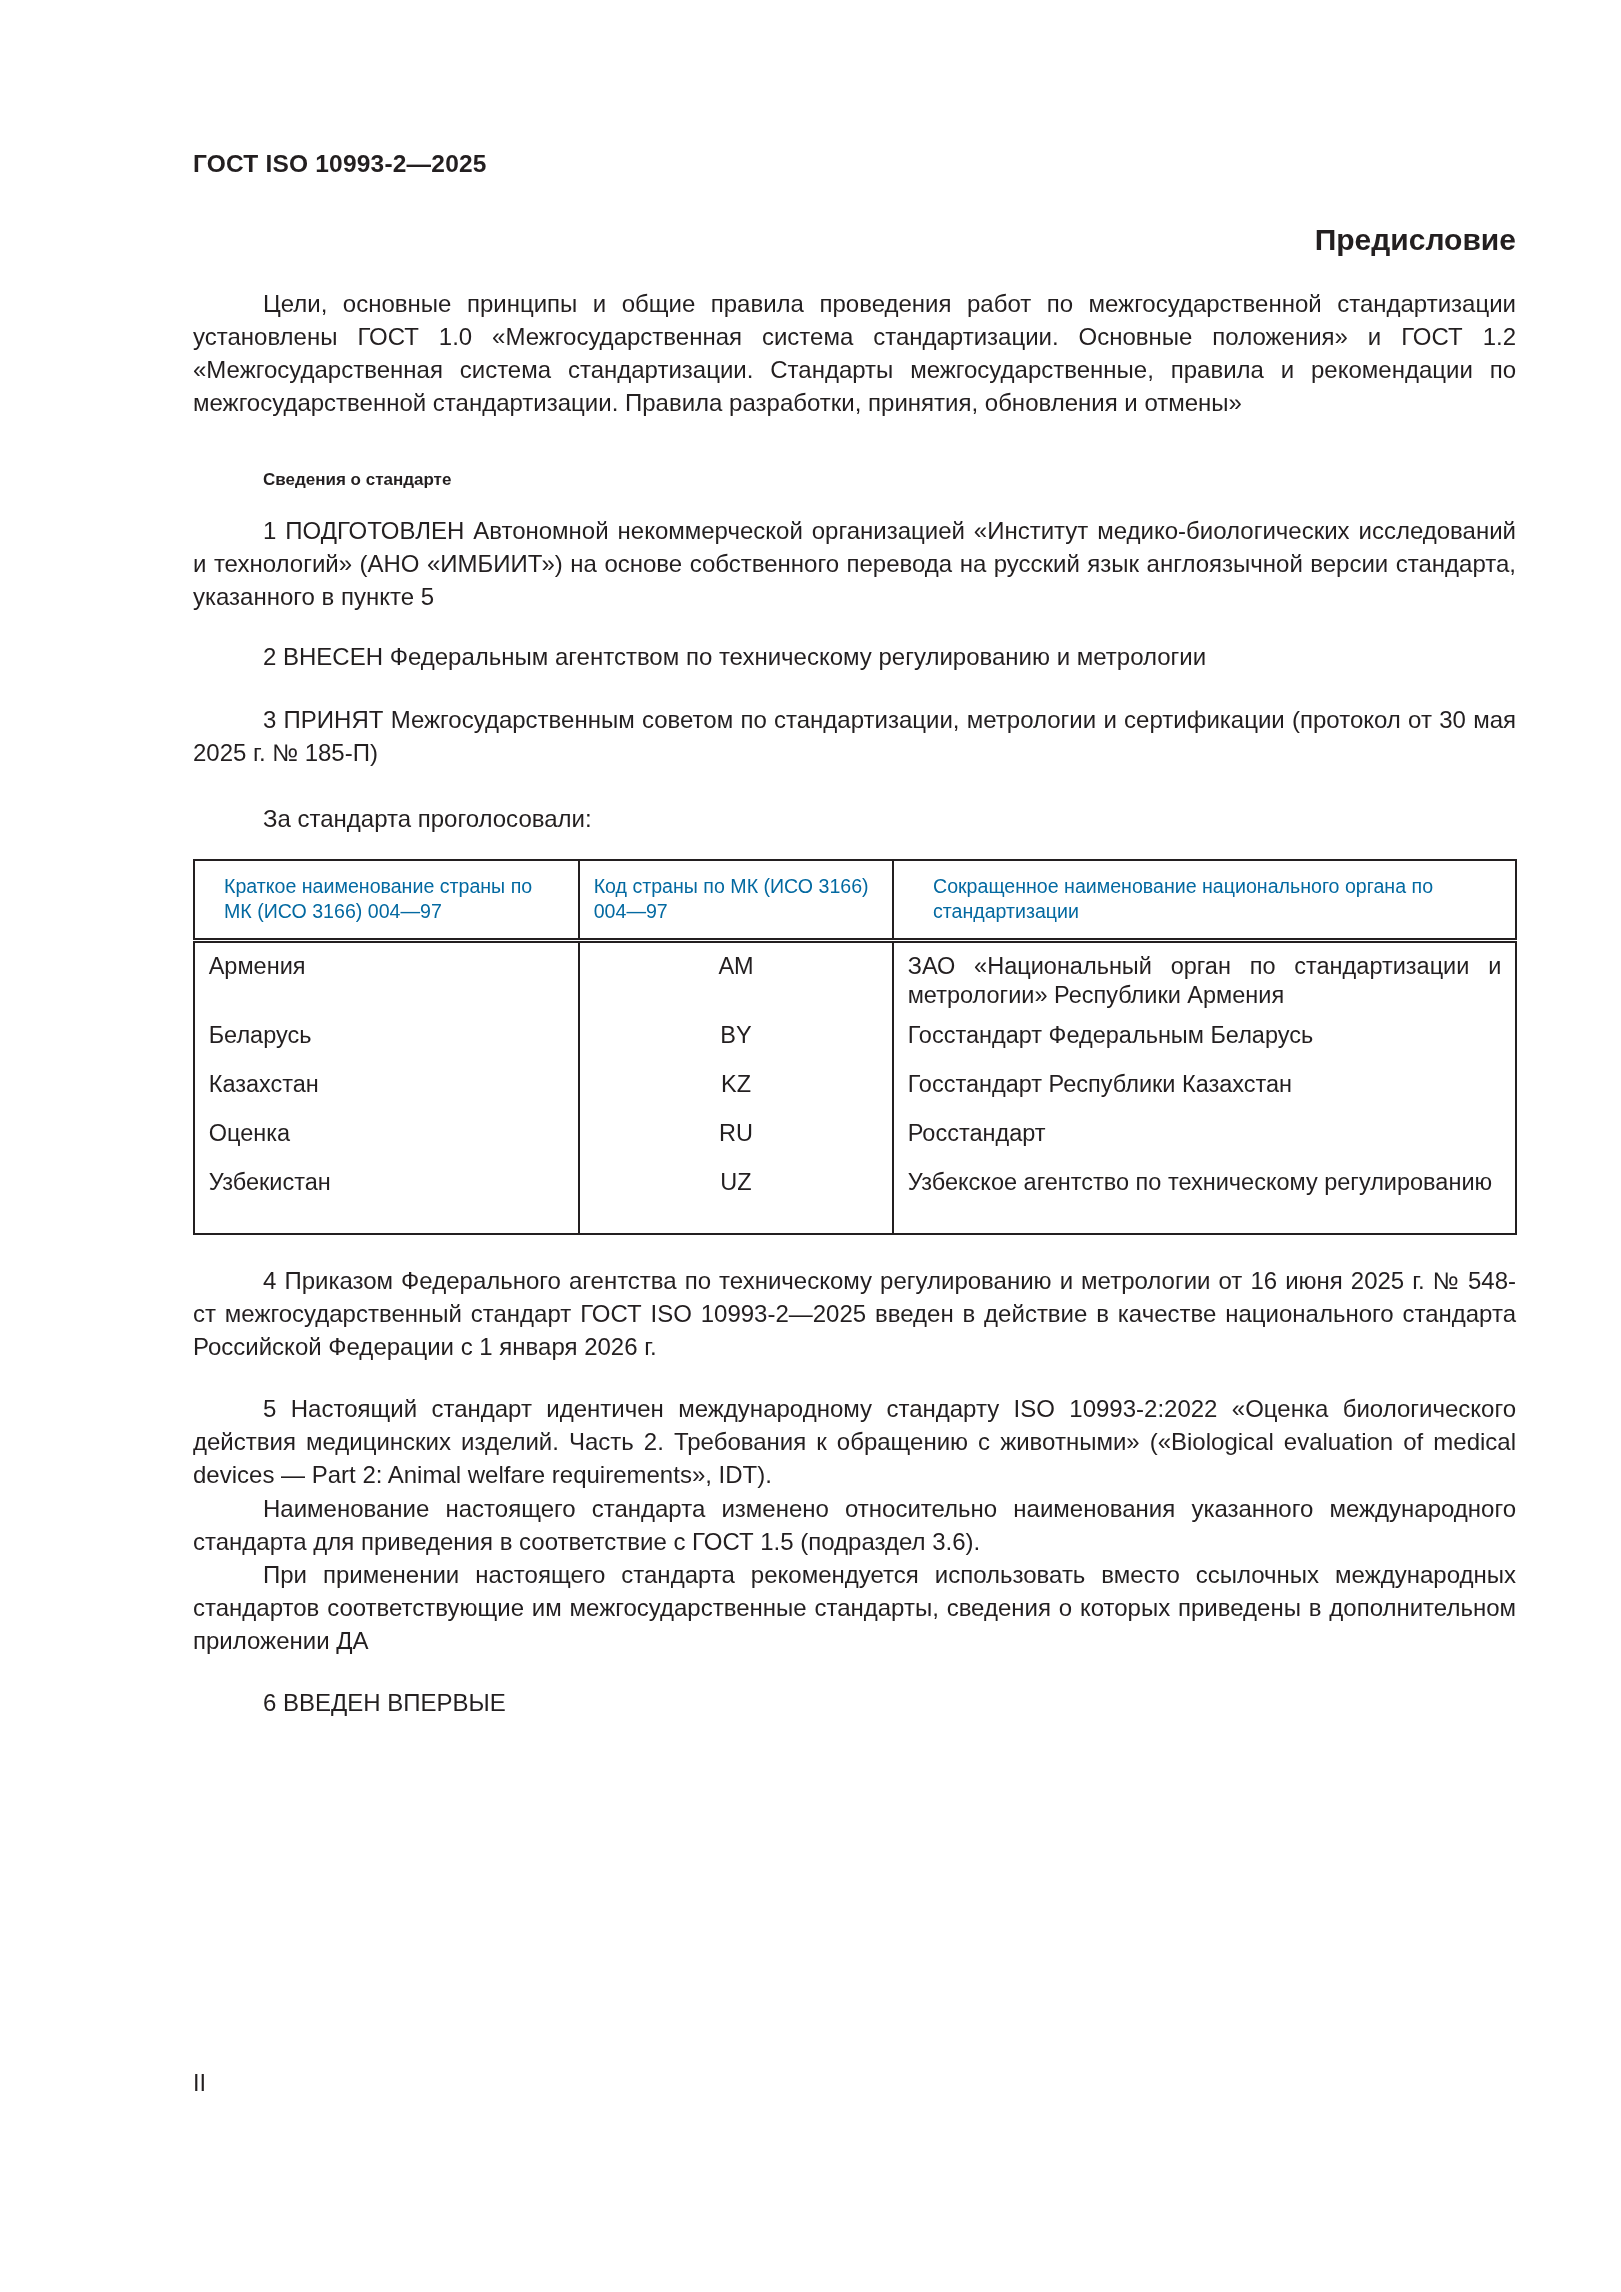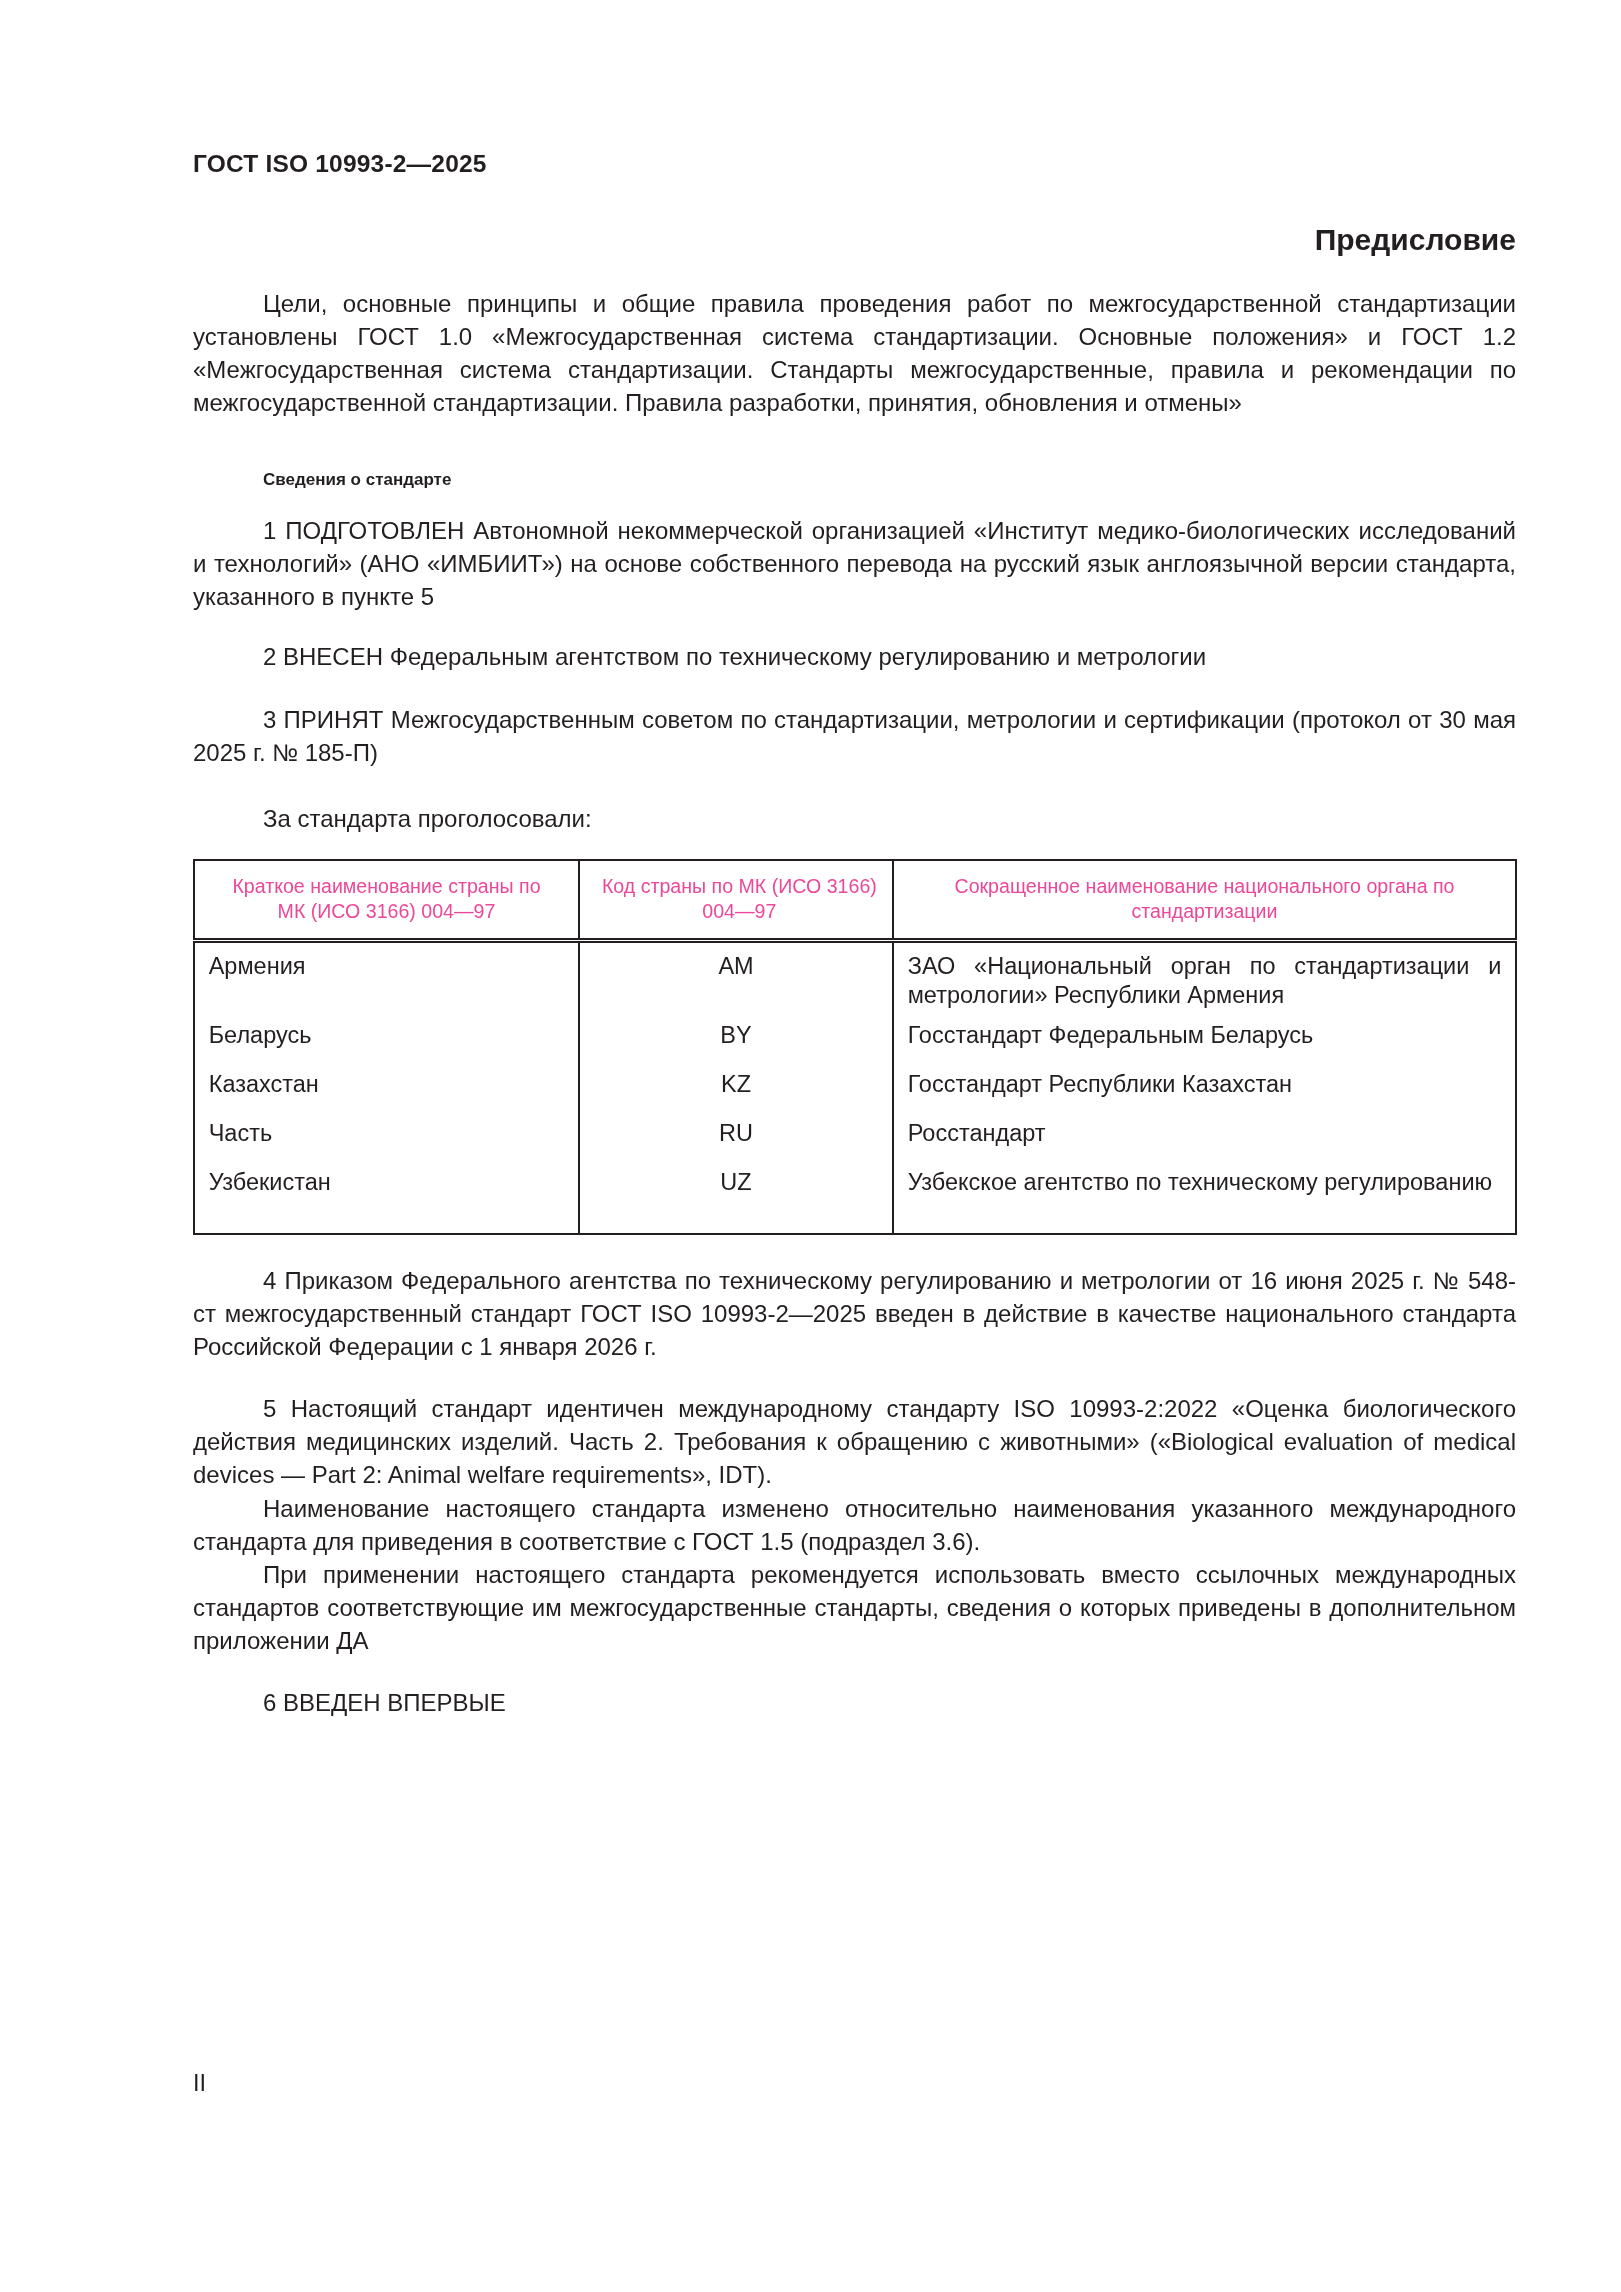--- a/index.html
+++ b/index.html
@@ -7,22 +7,22 @@
          font-family: "Liberation Sans", sans-serif; color: #231f20; }
   .abs { position: absolute; text-align: right; }
   .doc-code { left: 193px; top: 150px; font-size: 24.5px; font-weight: bold; letter-spacing: 0.2px; }
   .title { left: 193px; width: 1323px; top: 223px; text-align: right; font-size: 30px; font-weight: bold; }
   .para { left: 193px; width: 1323px; font-size: 24px; line-height: 33px; text-align: justify; text-align-last: left; }
   .para .ind { display: inline-block; width: 70px; }
   .heading { left: 263px; font-size: 17px; font-weight: bold; }
   table.vote { position: absolute; left: 193px; top: 859px; width: 1324px; border-collapse: collapse;
                border: 2.9px solid #231f20; font-size: 23.5px; }
   table.vote th { font-weight: normal; font-size: 19.6px; line-height: 25.5px; padding: 12.7px 9.8px 13.7px; 
-                  text-align: center; vertical-align: top; border-left: 2px solid #231f20;
-                  border-bottom: 5.9px double #231f20; height: 45px; color: #ec4899; }
+                  text-align: left; vertical-align: top; border-left: 2px solid #231f20;
+                  border-bottom: 5.9px double #231f20; height: 45px; color: #0369a1; }
   table.vote th:first-child { border-left: none; }
   table.vote td { vertical-align: top; border-left: 2px solid #231f20; font-size: 23.5px; line-height: 29px; padding: 0 13.7px; }
   table.vote td:first-child { border-left: none; }
   table.vote td.code { text-align: center; }
   table.vote td.org { text-align: justify; text-align-last: left; }
   table.vote tr.r0 td { padding-top: 8.8px; height: 69px; }
   table.vote tr.r1 td { padding-top: 0; height: 49px; }
   table.vote tr.r2 td { height: 49px; }
   table.vote tr.r3 td { height: 49px; }
   table.vote tr.r4 td { height: 59px; padding-bottom: 5.9px; }
@@ -70,21 +70,21 @@
       <td>Беларусь</td>
       <td class="code">BY</td>
       <td class="org">Госстандарт Федеральным Беларусь</td>
     </tr>
     <tr class="r2">
       <td>Казахстан</td>
       <td class="code">KZ</td>
       <td class="org">Госстандарт Республики Казахстан</td>
     </tr>
     <tr class="r3">
-      <td>Часть</td>
+      <td>Оценка</td>
       <td class="code">RU</td>
       <td class="org">Росстандарт</td>
     </tr>
     <tr class="r4">
       <td>Узбекистан</td>
       <td class="code">UZ</td>
       <td class="org">Узбекское агентство по техническому регулированию</td>
     </tr>
   </tbody>
 </table>

